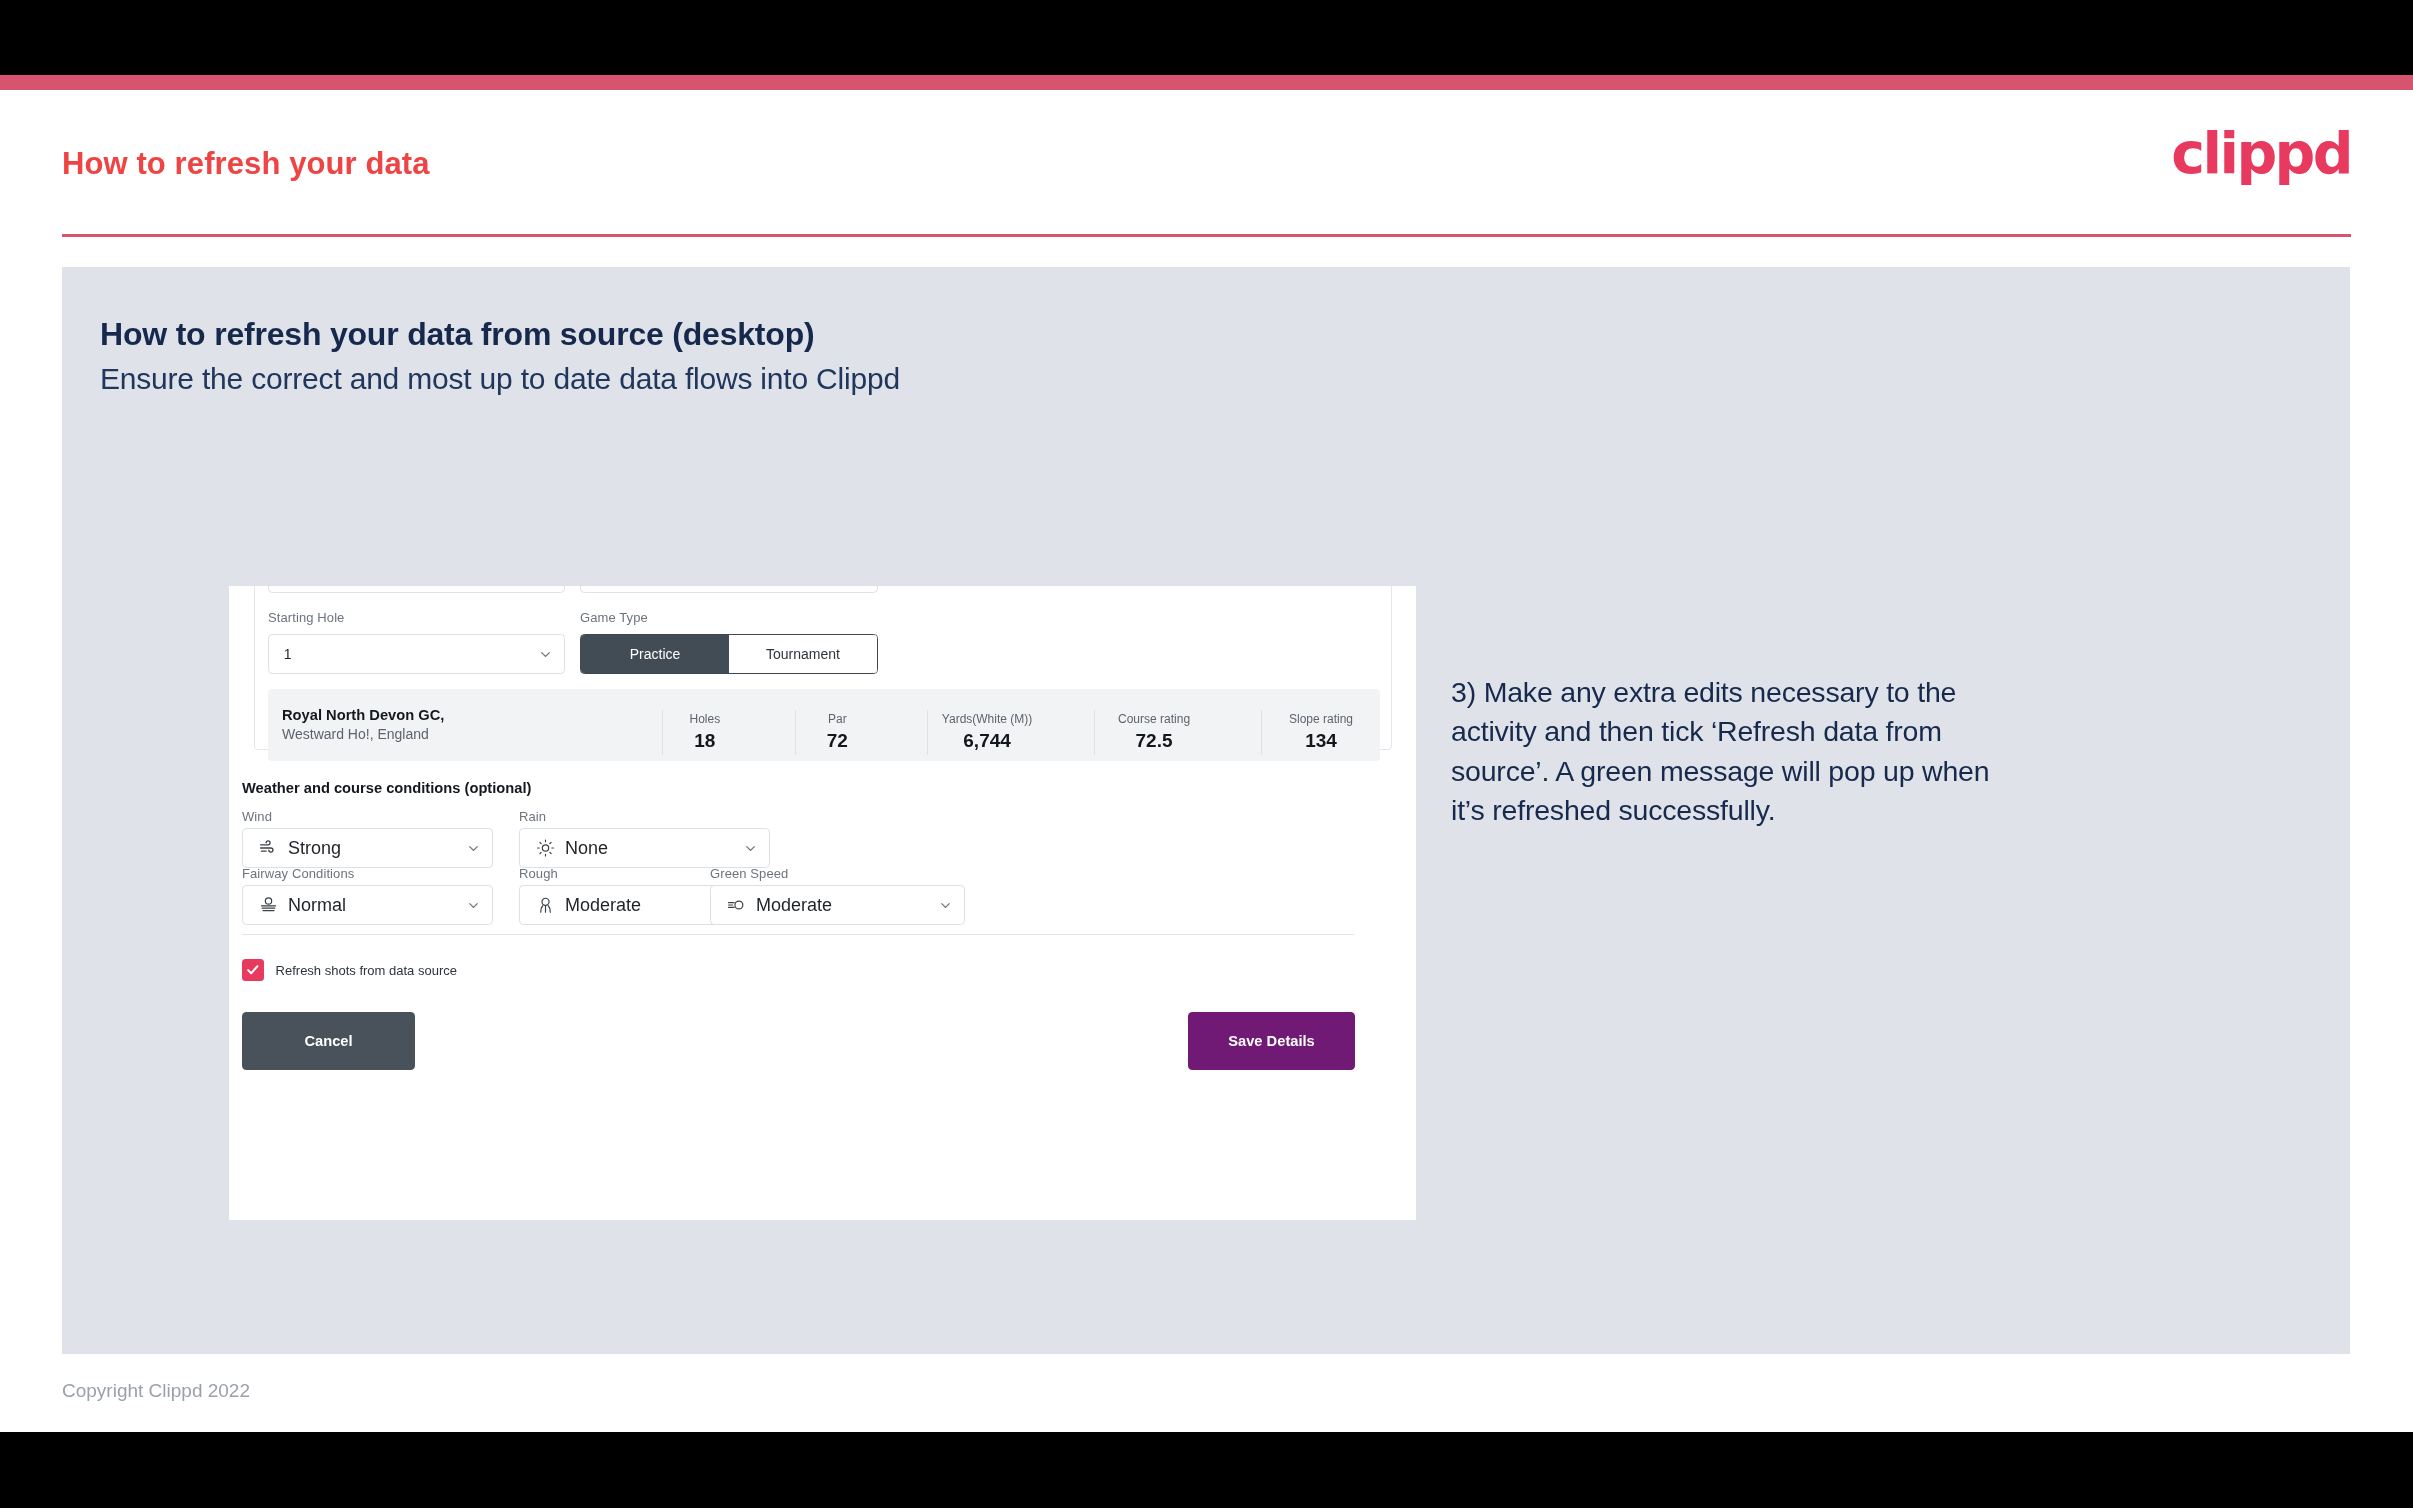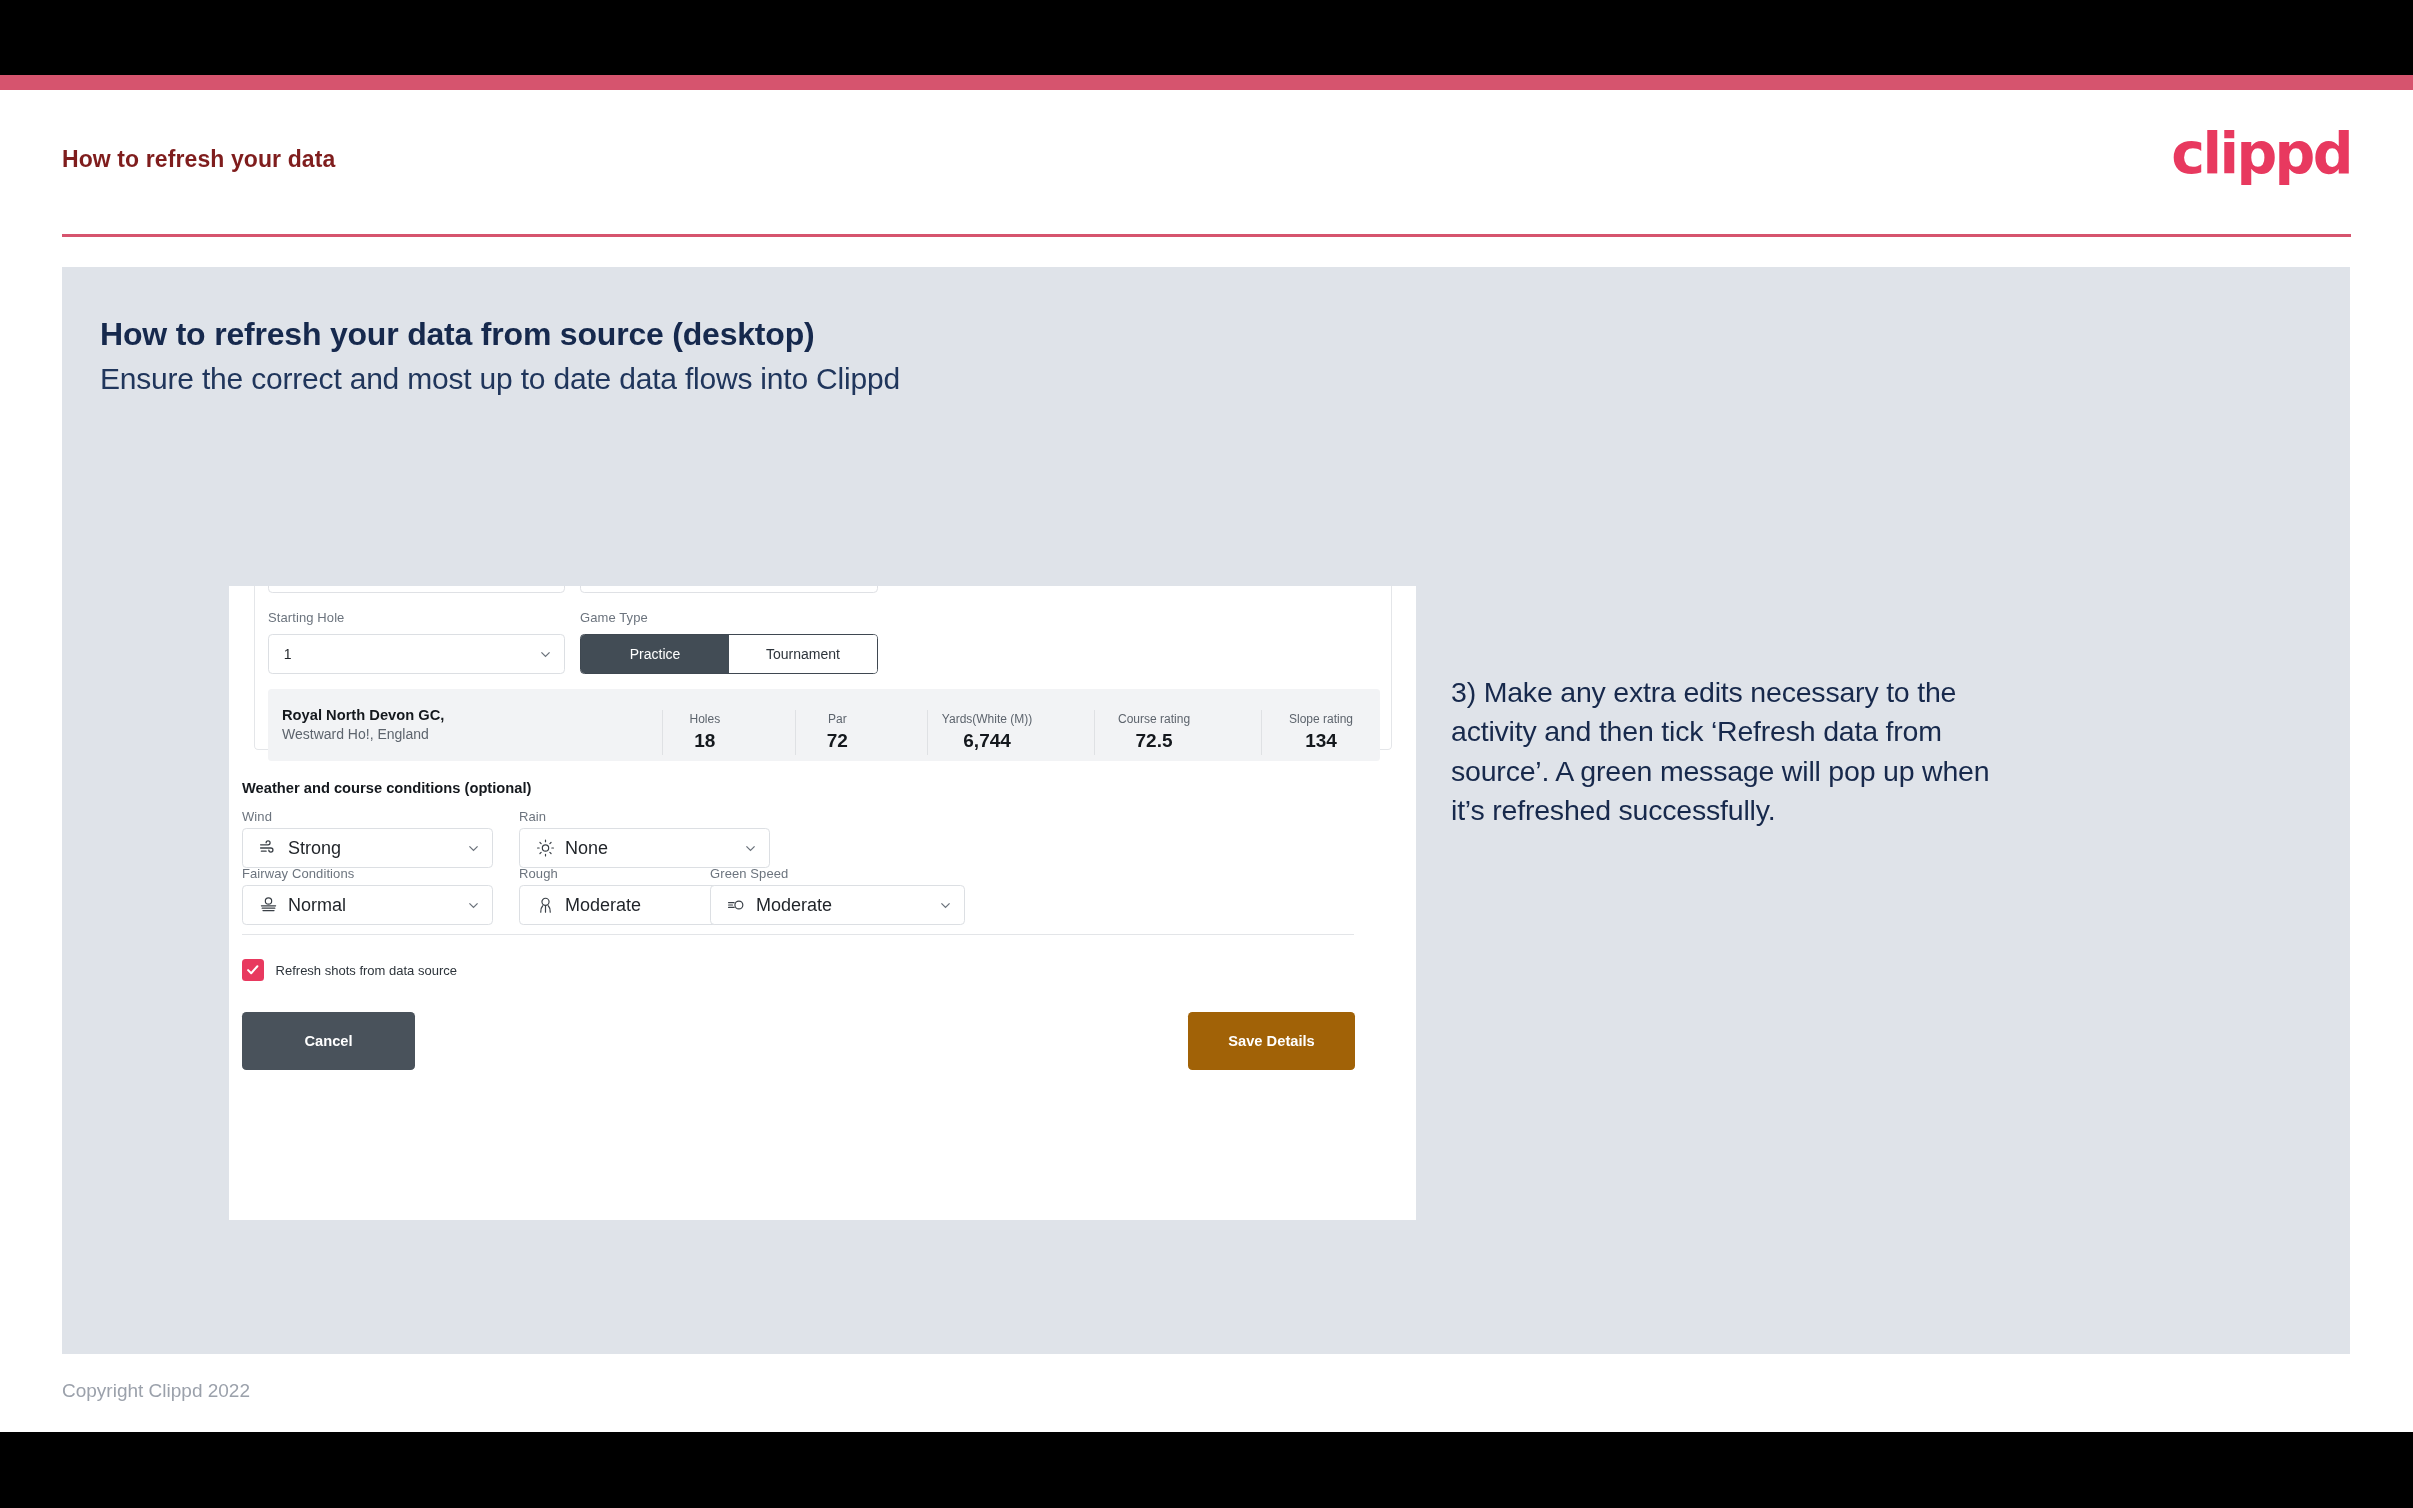--- a/index.html
+++ b/index.html
@@ -19,23 +19,23 @@
 
   .top-accent {
     position: absolute; left: 0; top: 0;
     width: 2413px; height: 14.7px;
     background: #d6546e;
   }
 
   .deck-title {
     position: absolute;
     left: 62px; top: 71px;
-    font-size: 23px;
+    font-size: 31px;
     font-weight: bold;
-    color: #7f1d1d;
+    color: #ef4444;
     letter-spacing: 0.1px;
   }
 
   .logo {
     position: absolute;
     right: 62px; top: 50px;
     font-size: 57px;
     font-weight: 800;
     color: #e8395f;
     letter-spacing: -2.6px;
@@ -225,21 +225,21 @@
   .btn {
     position: absolute;
     top: 426px; height: 58px;
     border-radius: 4.3px;
     display: flex; align-items: center; justify-content: center;
     font-size: 14.7px; font-weight: bold; color: #ffffff;
     cursor: pointer;
     border: none;
   }
   .btn-cancel { left: 13px; width: 173px; background: #49525b; }
-  .btn-save   { left: 959px; width: 167px; background: #a16207; }
+  .btn-save   { left: 959px; width: 167px; background: #701a75; }
 
   
   .instructions {
     position: absolute;
     left: 1389px; top: 406px;
     width: 552px;
     font-size: 28.5px;
     line-height: 1.38;
     color: #17294c;
     letter-spacing: -0.2px;

